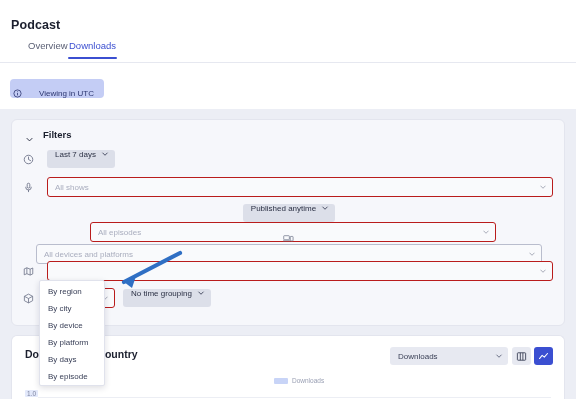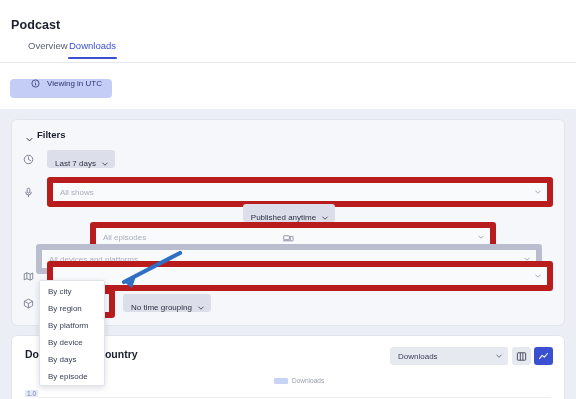--- a/index.html
+++ b/index.html
@@ -44,22 +44,22 @@
   .tab-downloads { left: 69px; color: #3b4fd1; font-weight: normal; }
   .tab-downloads::after {
     content: ""; position: absolute;
     left: -1px; right: -1px; bottom: -1px; height: 2px;
     background: #3b4fd1; border-radius: 2px;
   }
 
   
   .utc-badge {
     position: absolute; left: 10px; top: 79px;
-    height: 19px; padding: 0 10px 0 21px;
-    display: flex; align-items: flex-start; gap: 7px;
+    height: 19px; padding: 0 10px 0 3px;
+    display: flex; align-items: flex-end; gap: 17px;
     background: #c4cdf5; border-radius: 4px;
     font-size: 8px; color: #2c3670;
     cursor: pointer;
   }
   .utc-badge .ico { width: 9px; height: 9px; display: block; }
 
   
   .body-bg {
     position: absolute; left: 0; top: 109px;
     width: 576px; height: 290px;
@@ -69,48 +69,48 @@
   
   .filters-card {
     position: absolute; left: 11px; top: 119px;
     width: 554px; height: 207px;
     background: #f6f7fb;
     border: 1px solid #e3e5ee;
     border-radius: 6px;
   }
   .filters-head {
     position: absolute; left: 13px; top: 9px;
-    display: flex; align-items: center; gap: 3px;
+    display: flex; align-items: center; gap: 9px;
     cursor: pointer;
   }
   .filters-head .chev { width: 9px; height: 9px; display: block; }
   .filters-head .lbl { font-size: 9.5px; font-weight: bold; color: #1b1f2e; }
 
   .frow { position: absolute; left: 0; width: 554px; display: flex; align-items: center; }
   .frow .lead-ico {
     width: 24px; min-width: 24px; margin-left: 11px;
     display: flex; align-items: center; justify-content: flex-start;
   }
   .frow .lead-ico svg { width: 11px; height: 11px; display: block; }
 
   
   .pill {
     height: 18px; padding: 0 6px 0 8px;
-    display: inline-flex; align-items: flex-end; gap: 5px;
+    display: inline-flex; align-items: flex-start; gap: 5px;
     background: #dcdfe9; border-radius: 3px;
     font-size: 8px; color: #2b3044;
     cursor: pointer; white-space: nowrap;
   }
   .pill .chev { width: 8px; height: 8px; display: block; flex: none; }
 
   
   .field {
-    height: 30px;
+    height: 20px;
     background: #f9fafc;
-    border: 6px solid #b91c1c;
+    border: 1px solid #b91c1c;
     border-radius: 3px;
     display: flex; align-items: center;
     padding: 0 5px 0 7px;
     font-size: 8px; color: #a9adbe;
     cursor: pointer; position: relative;
   }
   .field.focused { border-color: #b9bdcd; }
   .field .val { flex: 1; overflow: hidden; white-space: nowrap; }
   .field .chev { width: 8px; height: 8px; display: block; flex: none; opacity: .65; }
 
@@ -382,24 +382,24 @@
     <div class="chart-legend">
       <span class="legend-swatch"></span>
       <span class="legend-label">Downloads</span>
     </div>
 
     <div class="ytick">1.0</div>
     <div class="plot-base"></div>
   </div>
 
   <div class="menu">
+    <div class="menu-item">By region</div>
     <div class="menu-item">By city</div>
-    <div class="menu-item">By region</div>
+    <div class="menu-item">By device</div>
     <div class="menu-item">By platform</div>
-    <div class="menu-item">By device</div>
     <div class="menu-item">By days</div>
     <div class="menu-item">By episode</div>
   </div>
 
   <svg class="arrow-layer" viewBox="0 0 576 399">
     <line x1="180" y1="253" x2="124" y2="282" stroke="#2f6fc4" stroke-width="4.2" stroke-linecap="round"></line>
     <polygon points="124,282 136,276 132,288" fill="#2f6fc4"></polygon>
   </svg>
 
 </div>

